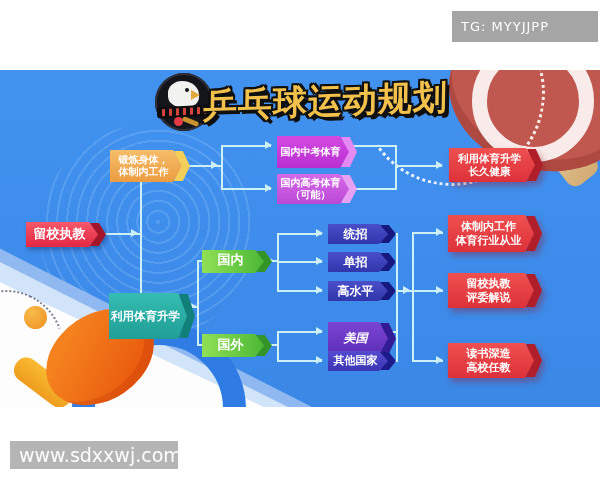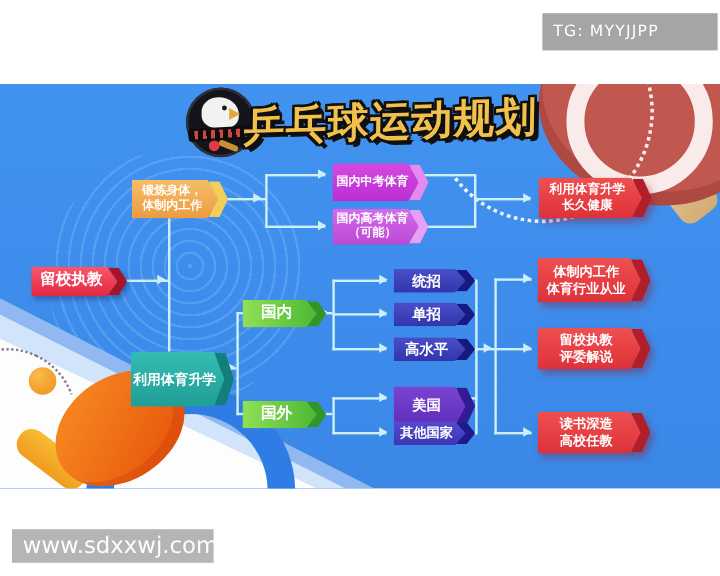--- a/index.html
+++ b/index.html
@@ -260,21 +260,21 @@
         <b class="bg"></b>
       <span class="txt">单招</span>
     </div>
 
     <div class="node c-indigo" style="left:328px;top:211px;width:60px;height:20px;font-size:12px;">
       <i class="chev"></i>
         <b class="bg"></b>
       <span class="txt">高水平</span>
     </div>
 
-    <div class="node c-purple" style="left:328px;top:252px;width:60px;height:33px;font-size:12px;">
+    <div class="node c-purple" style="left:328px;top:252px;width:60px;height:33px;font-size:12px;font-style:italic;">
       <i class="chev"></i>
         <b class="bg"></b>
       <span class="txt">美国</span>
     </div>
 
     <div class="node c-purple2" style="left:328px;top:281px;width:60px;height:20px;font-size:11px;">
       <i class="chev"></i>
         <b class="bg"></b>
       <span class="txt">其他国家</span>
     </div>

